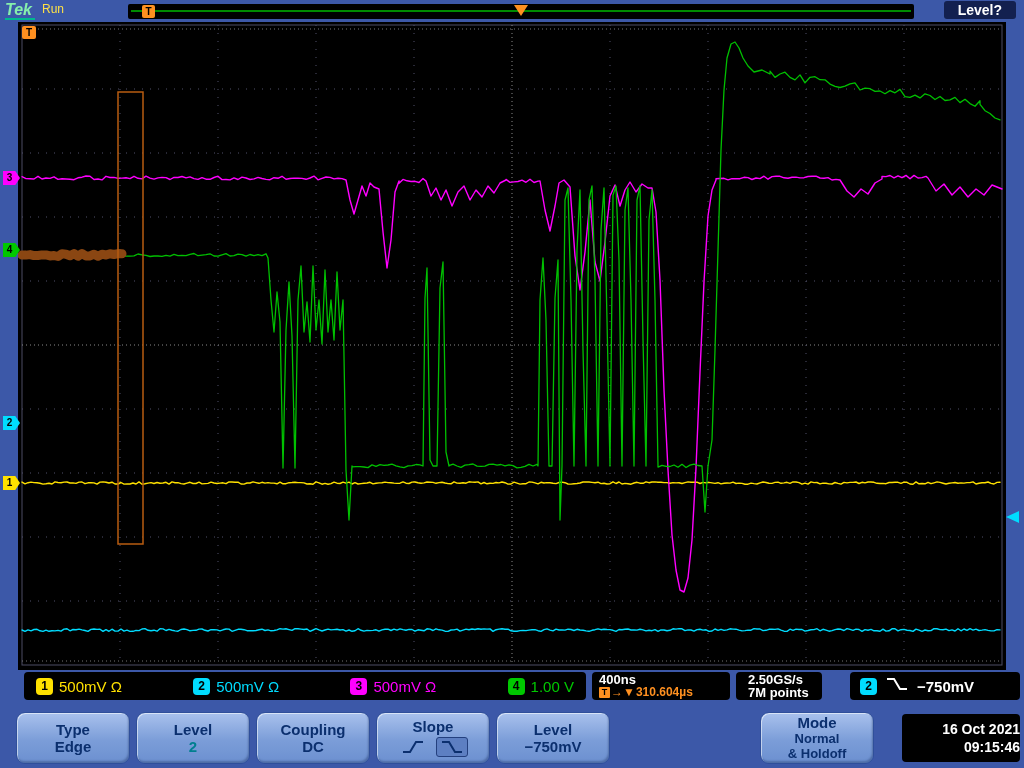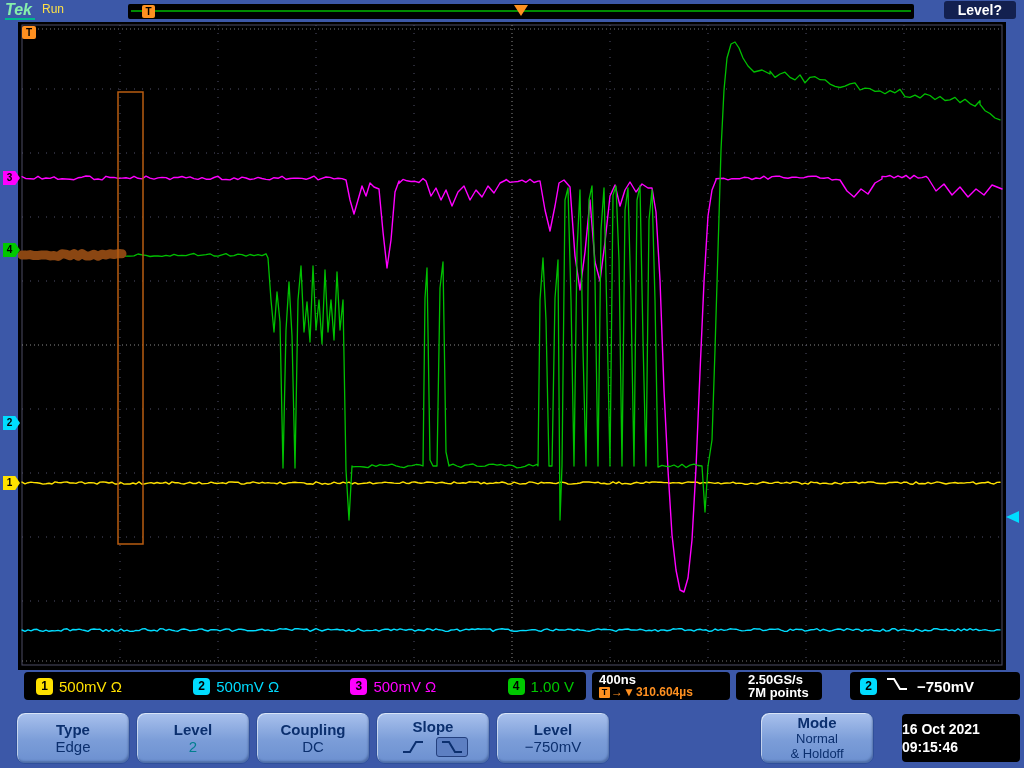--- a/index.html
+++ b/index.html
@@ -41,28 +41,28 @@
   .trig-level{color:#fff;font-weight:bold;font-size:15px}
 
   
   .menubar{position:absolute;left:0;top:706px;width:1024px;height:62px;z-index:5}
   .mbtn{position:absolute;top:6px;width:114px;height:52px;border-radius:9px;
     background:linear-gradient(180deg,#a9c1ed 0%,#7b9dd8 55%,#6c90d0 100%);
     border:1px solid #2f4f9a;
     box-shadow:inset 1px 1px 0 rgba(255,255,255,.55), inset -1px -2px 2px rgba(20,40,90,.35);
     color:#0b2f6e;text-align:center;display:flex;flex-direction:column;align-items:center;justify-content:center;gap:1px;cursor:pointer}
   .mtitle{font-size:15px;font-weight:bold;line-height:16px}
-  .mval{font-size:15px;font-weight:normal;line-height:16px}
+  .mval{font-size:15px;font-weight:bold;line-height:16px}
   .mval.small{font-size:13px;line-height:14px}
   #btn-type{left:16px}#btn-source{left:136px}#btn-coupling{left:256px}#btn-slope{left:376px}#btn-level{left:496px}#btn-mode{left:760px}
   .val-ch2{color:#007f8f}
   .slope-icons{display:flex;align-items:center;gap:8px;margin-top:1px}
   .slope-opt{display:inline-flex;padding:1px 3px;border-radius:3px}
   .slope-opt.sel{background:#5d7fc2;border:1px solid #24407e}
-  .datebox{position:absolute;left:902px;top:8px;width:118px;height:48px;background:#000;border-radius:4px;color:#fff;display:flex;flex-direction:column;align-items:flex-start;justify-content:center;font-size:14px;font-weight:bold;gap:2px}
+  .datebox{position:absolute;left:902px;top:8px;width:118px;height:48px;background:#000;border-radius:4px;color:#fff;display:flex;flex-direction:column;align-items:flex-end;justify-content:center;font-size:14px;font-weight:bold;gap:2px}
 </style>
 </head>
 <body>
 
 <div class="frame">
 
   <div class="topbar">
     <span class="logo">Tek</span>
     <span class="run">Run</span>
     <div class="record-strip">

